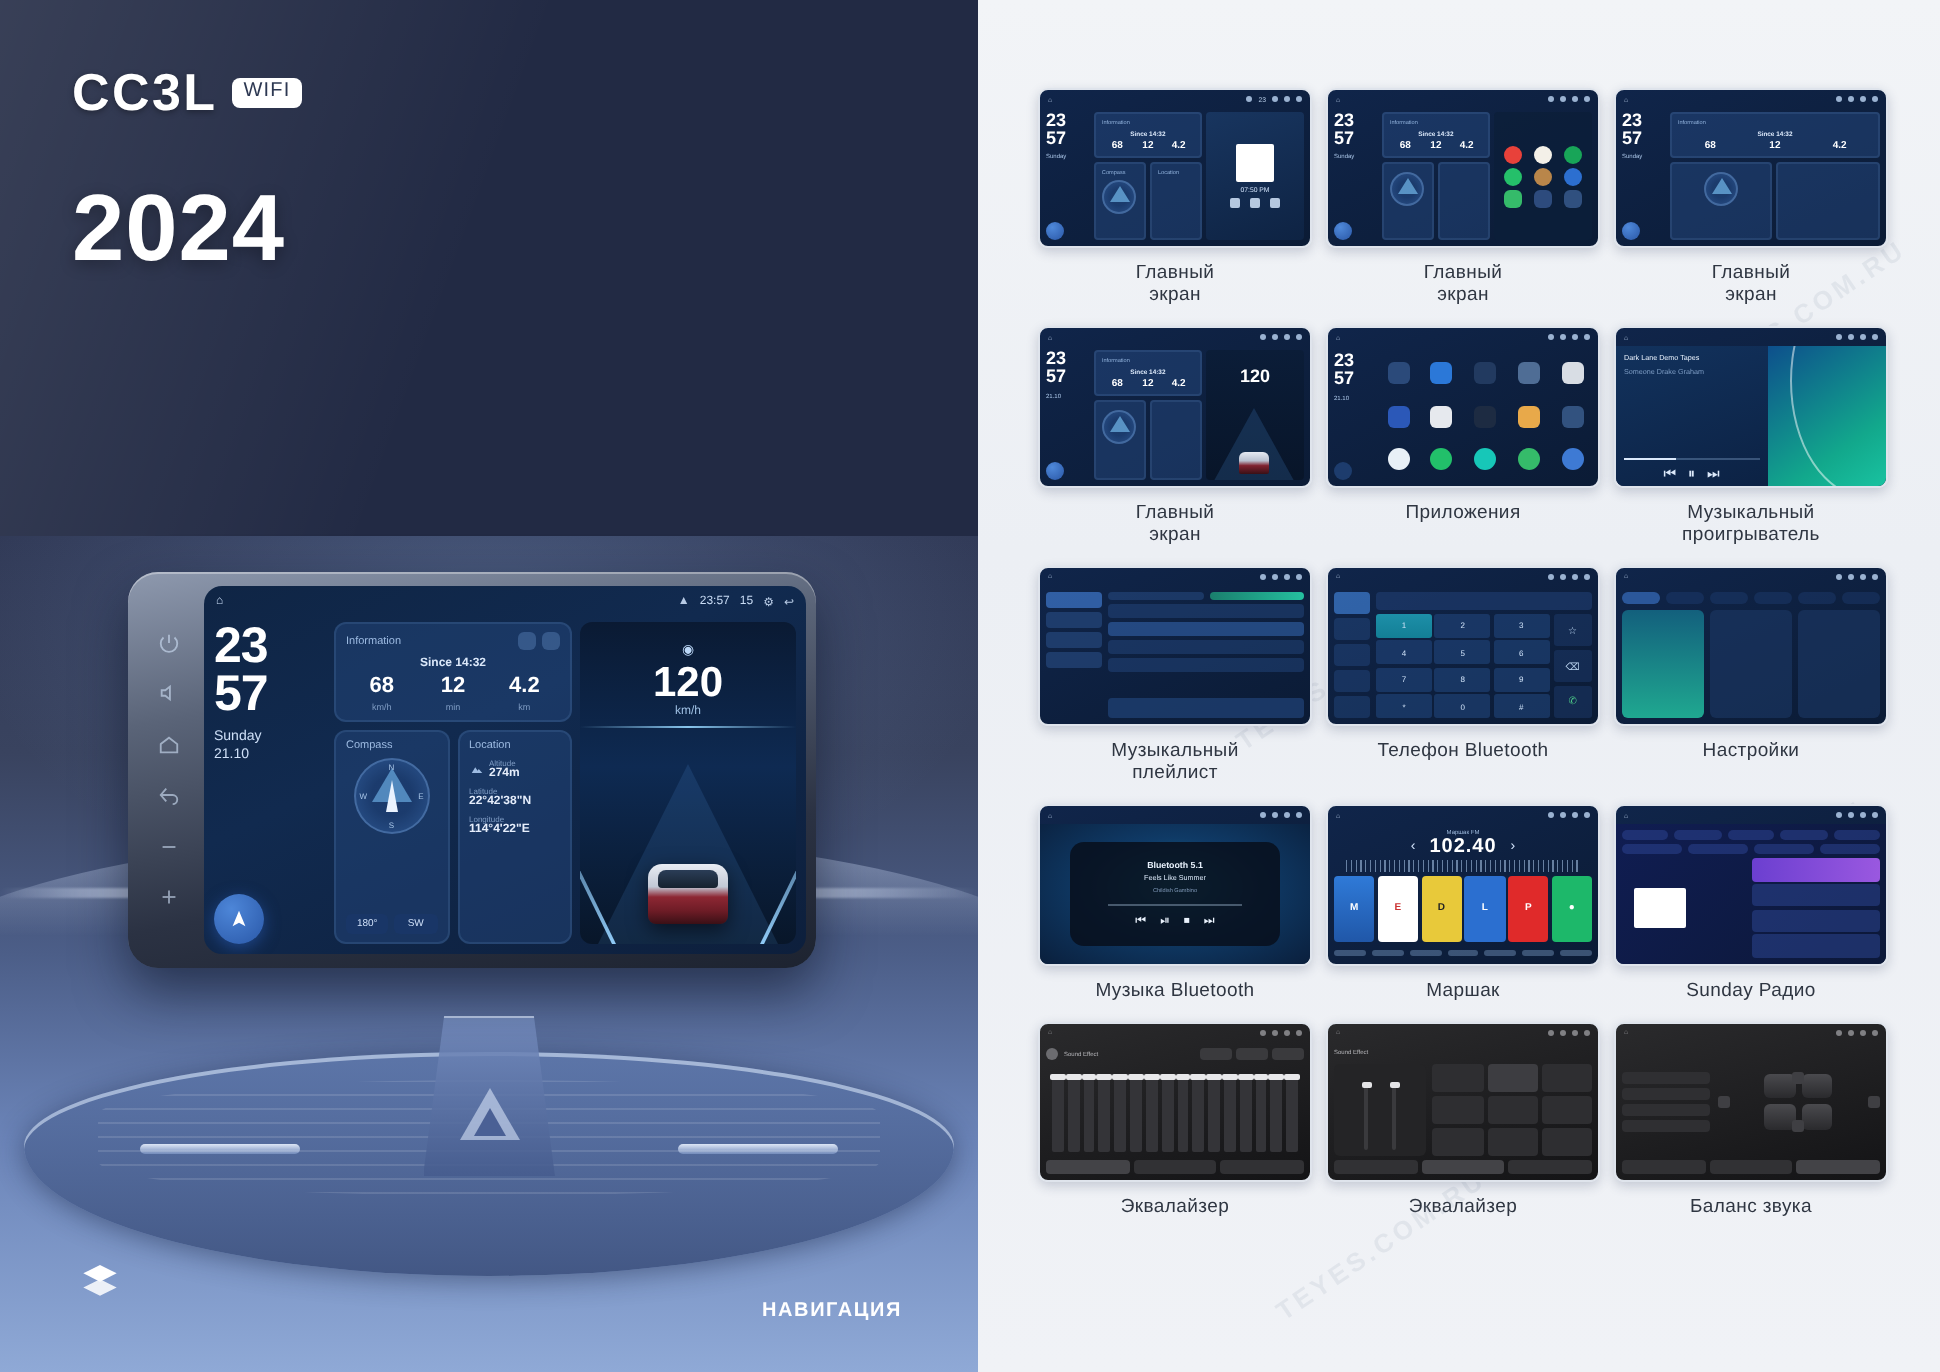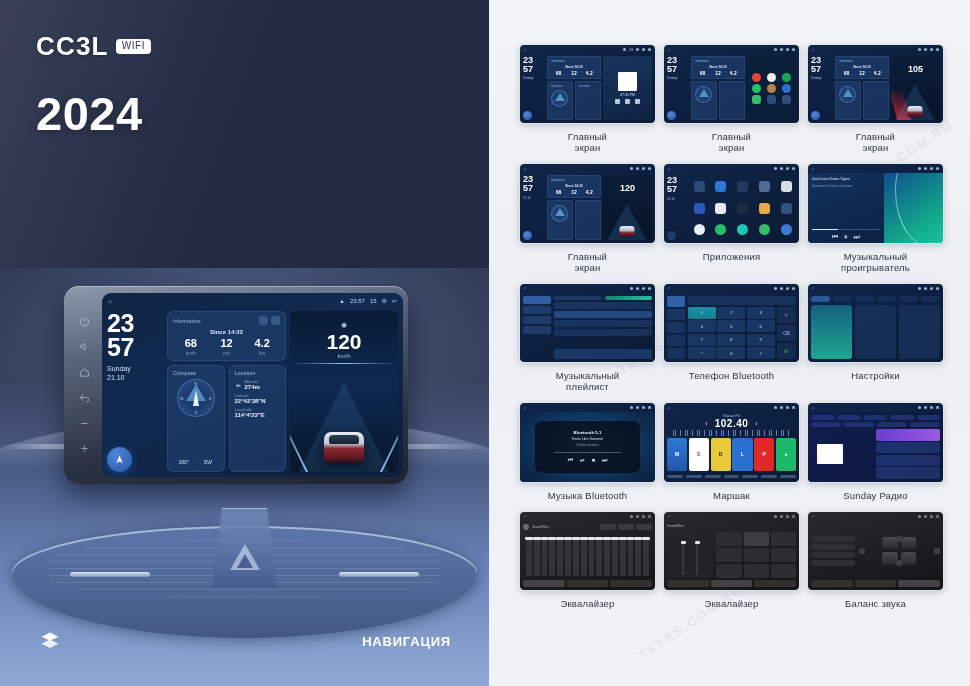--- a/index.html
+++ b/index.html
@@ -212,22 +212,22 @@
   .car3d::before {
     content: ""; position: absolute; left: 5px; right: 5px; top: 3px; height: 9px;
     background: linear-gradient(180deg, #2b3d57, #16222f); border-radius: 4px 4px 2px 2px;
   }
 
   
   .hero-foot { position: absolute; left: 0; right: 0; bottom: 32px; height: 24px; }
   .layers-ic { position: absolute; left: 40px; top: 0; width: 20px; height: 20px; color: #fff; }
   .layers-ic svg { width: 20px; height: 20px; display: block; }
   .nav-word {
-    position: absolute; right: 38px; top: 4px; color: #fff;
-    font-size: 13px; font-weight: 700; letter-spacing: .8px;
+    position: absolute; right: 38px; top: 20px; color: #fff;
+    font-size: 10px; font-weight: 700; letter-spacing: .8px;
   }
 
   
   .gallery {
     position: relative; flex: 1; height: 686px;
     background: linear-gradient(180deg, #f2f4f7 0%, #eceff4 40%, #f0f2f6 100%);
     padding: 44px 26px 18px 30px;
   }
   .gal-grid { display: grid; grid-template-columns: repeat(3, 1fr); gap: 10px 7px; }
   .cell { display: flex; flex-direction: column; align-items: center; }
@@ -778,26 +778,20 @@
                       <div>4.2</div>
                     </div>
                   </div>
               <div class="mrow2">
                     <div class="mcard">
                       <div class="mcompass"></div>
                     </div>
                     <div class="mcard"></div>
                   </div>
             </div>
-            <div class="mh-right w-road">
-              <span class="red"></span>
-              <span class="num">105</span>
-              <span class="rc"></span>
-              <span class="car"></span>
-            </div>
           </div>
             </div>
         </div>
         <div class="tlabel">Главный
 экран</div>
       </div>
 
       <div class="cell">
         <div class="thumb">
           <div class="tbar">

